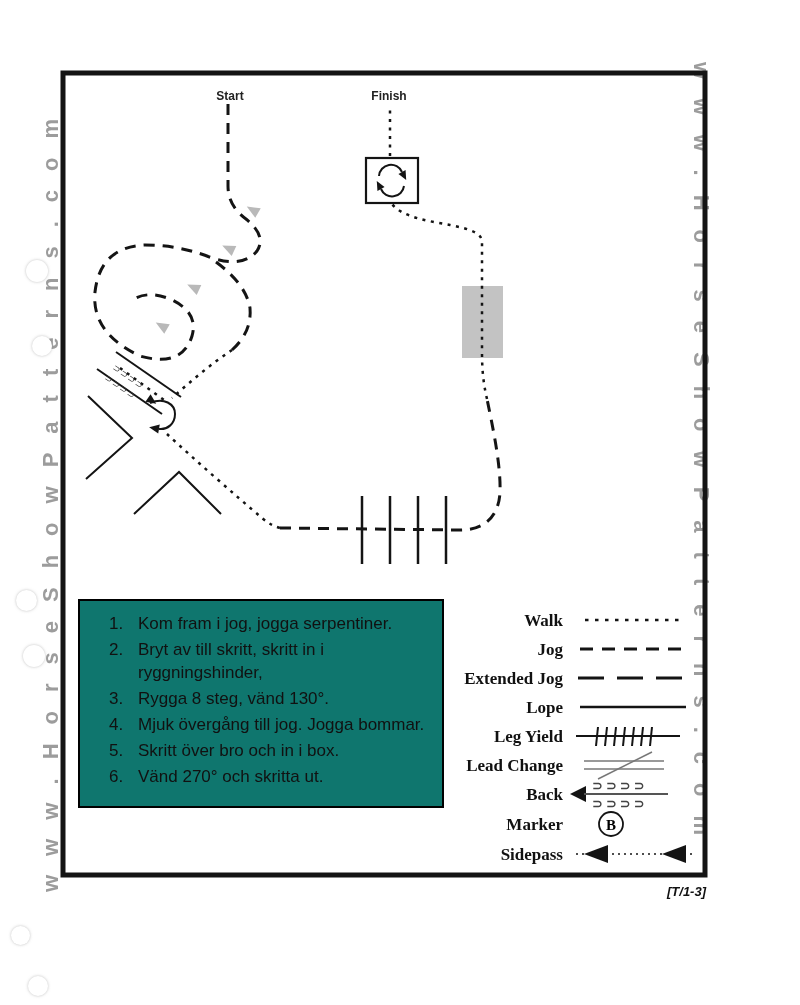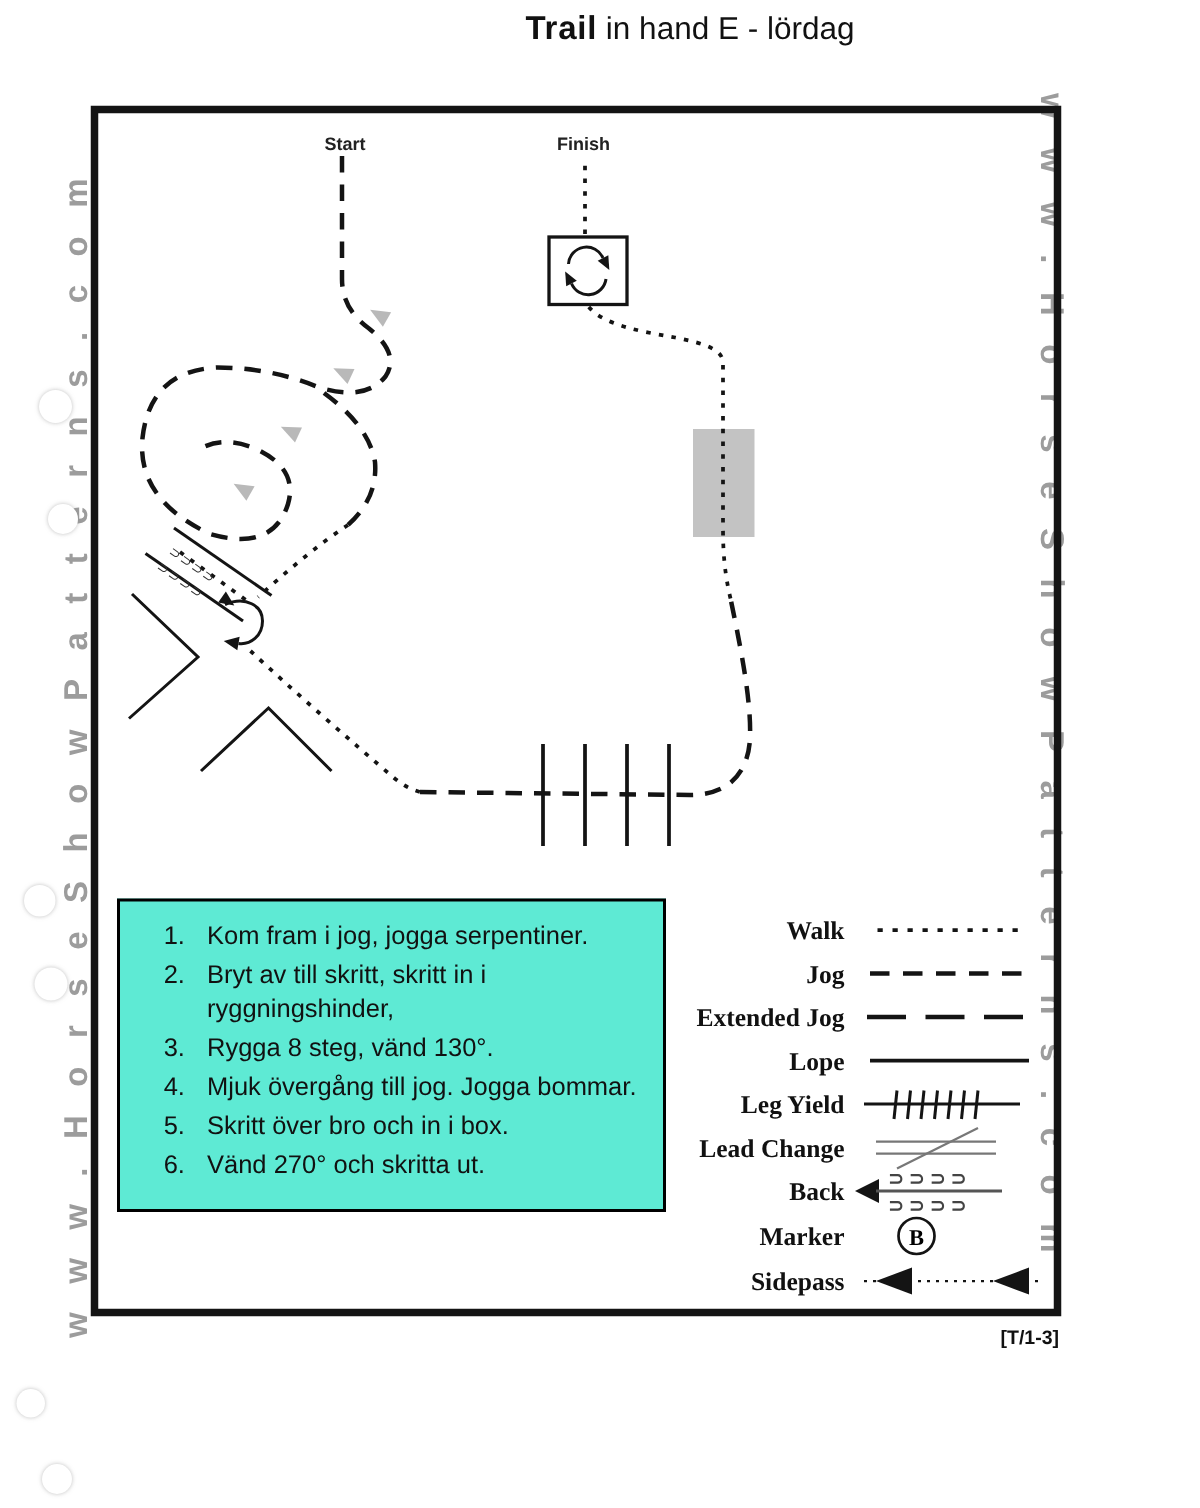--- a/index.html
+++ b/index.html
@@ -8,44 +8,41 @@
   .abs{position:absolute;}
   .title{top:6px;left:120px;width:680px;text-align:center;font-size:21px;z-index:6;}
   .title b{font-size:22px;letter-spacing:.5px;}
   .showdate{top:44px;left:0;width:790px;text-align:center;font-size:16px;font-style:italic;
             font-weight:bold;color:#222;z-index:6;}
   .wm{color:#9c9c9c;font-weight:bold;font-size:22px;letter-spacing:19px;white-space:nowrap;z-index:1;}
   .wm-left{left:38px;top:892px;width:810px;transform:rotate(-90deg);transform-origin:top left;}
   .wm-right{left:714px;top:62px;width:814px;transform:rotate(90deg);transform-origin:top left;}
   svg{position:absolute;top:0;left:0;z-index:2;}
   .blob{position:absolute;background:#fff;border-radius:50%;box-shadow:0 0 3px rgba(140,140,140,.55);z-index:3;}
-  .instr{left:78px;top:599px;width:366px;height:209px;background:#5eead4;border:2px solid #000;
+  .instr{left:78px;top:599px;width:366px;height:209px;background:#0f766e;border:2px solid #000;
          box-sizing:border-box;z-index:4;}
   .instr ol{margin:0;padding:12px 12px 0 48px;font-size:17px;line-height:1.35;}
   .instr li{padding-left:10px;margin-bottom:3px;}
-  .pcode{top:884px;left:600px;width:106px;text-align:right;font-weight:bold;font-size:13px;z-index:6;}
+  .pcode{top:884px;left:600px;width:106px;text-align:right;font-weight:bold;font-size:13px;z-index:6;font-style:italic;}
   .provided{top:895px;left:120px;width:530px;text-align:center;font-weight:bold;font-size:21.5px;z-index:6;}
   .footer{top:983px;left:0;width:760px;text-align:center;font-style:italic;font-size:11px;color:#8a8a8a;z-index:6;}
   
   .jog{stroke:#141414;stroke-width:3;fill:none;stroke-dasharray:11 8;}
   .walk{stroke:#141414;stroke-width:2.5;fill:none;stroke-dasharray:3 5.5;}
   .sol{stroke:#141414;stroke-width:2;fill:none;}
   .maplabel{font:bold 12px "Liberation Sans",sans-serif;fill:#222;}
   .lgl{font:bold 17px "Liberation Serif",serif;fill:#111;}
   .bgl{font:bold 13px "DejaVu Sans",sans-serif;fill:#444;letter-spacing:3px;}
   .cgl{font:9px "DejaVu Sans",sans-serif;fill:#333;letter-spacing:1.5px;}
 </style>
 </head>
 <body>
 
 <div id="page">
 
-  <div class="abs title">
-    <b>Trail</b><span> in hand E - lördag</span>
-  </div>
 
   <div class="abs wm wm-left">www.HorseShowPatterns.com</div>
   <div class="abs wm wm-right">www.HorseShowPatterns.com</div>
 
   <svg width="800" height="1005" viewBox="0 0 800 1005">
 
     <rect x="63" y="73" width="642" height="802" fill="none" stroke="#141414" stroke-width="5"></rect>
 
     <text class="maplabel" x="230" y="100" text-anchor="middle">Start</text>
     <text class="maplabel" x="389" y="100" text-anchor="middle">Finish</text>

